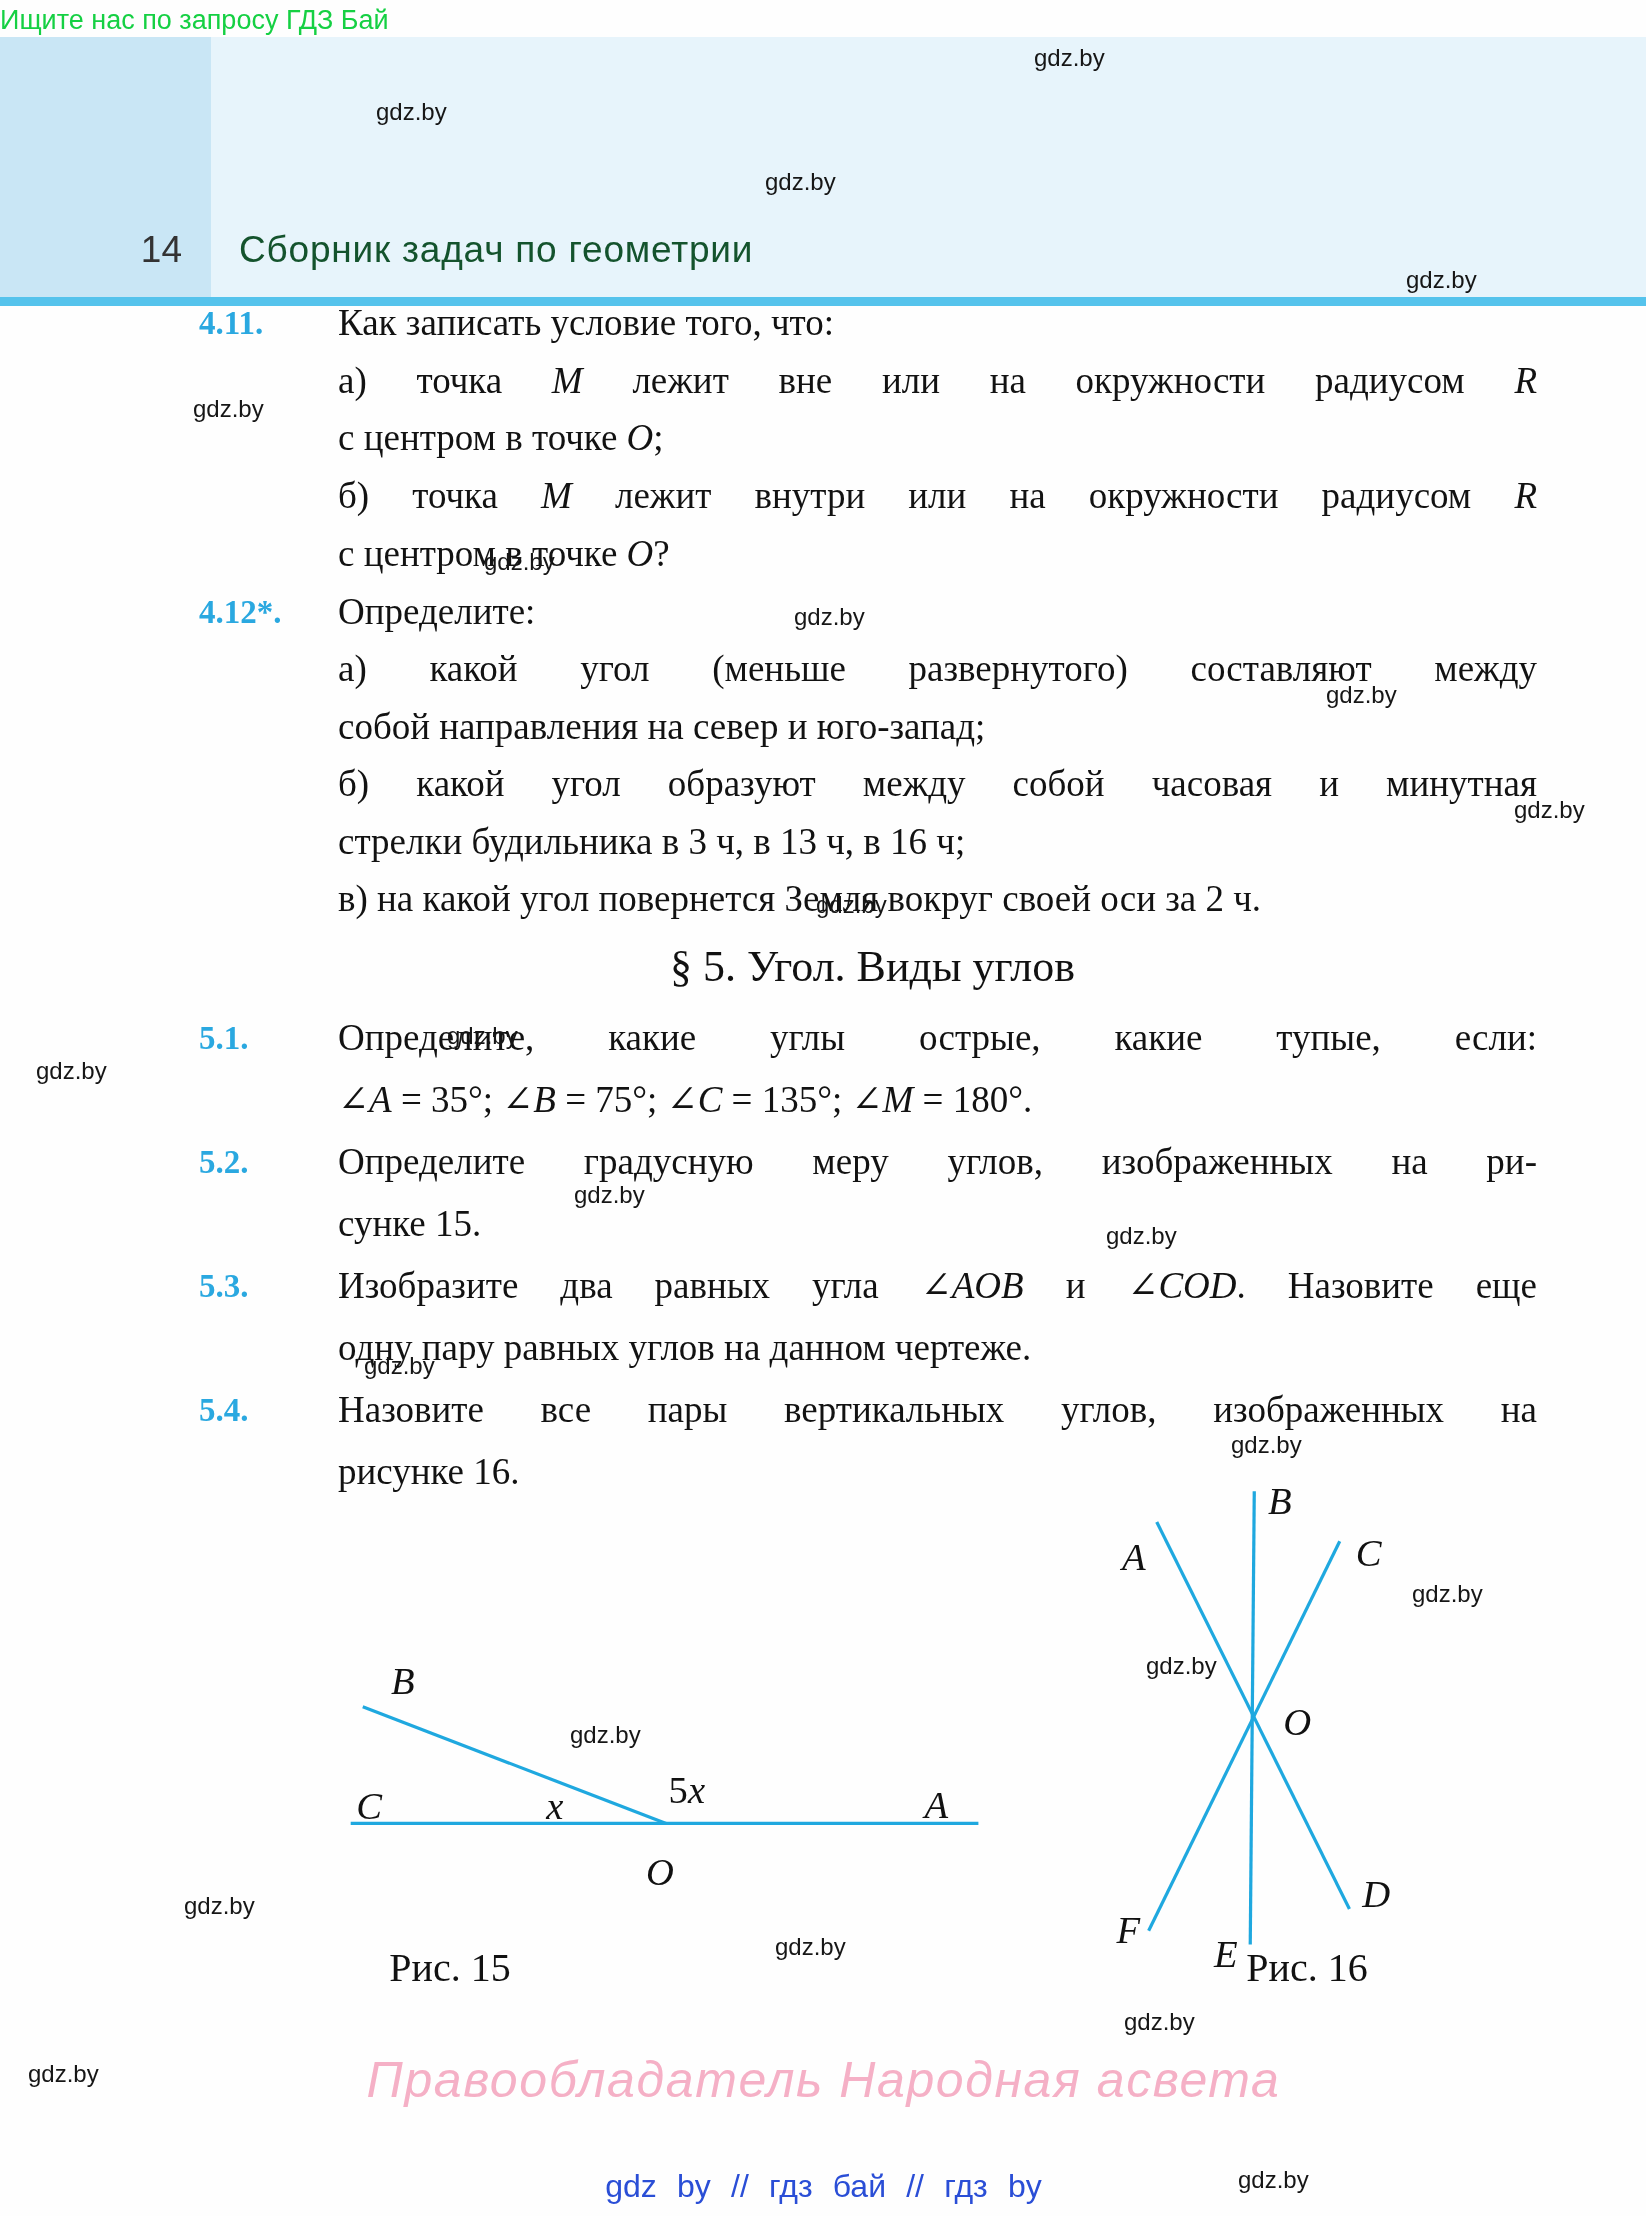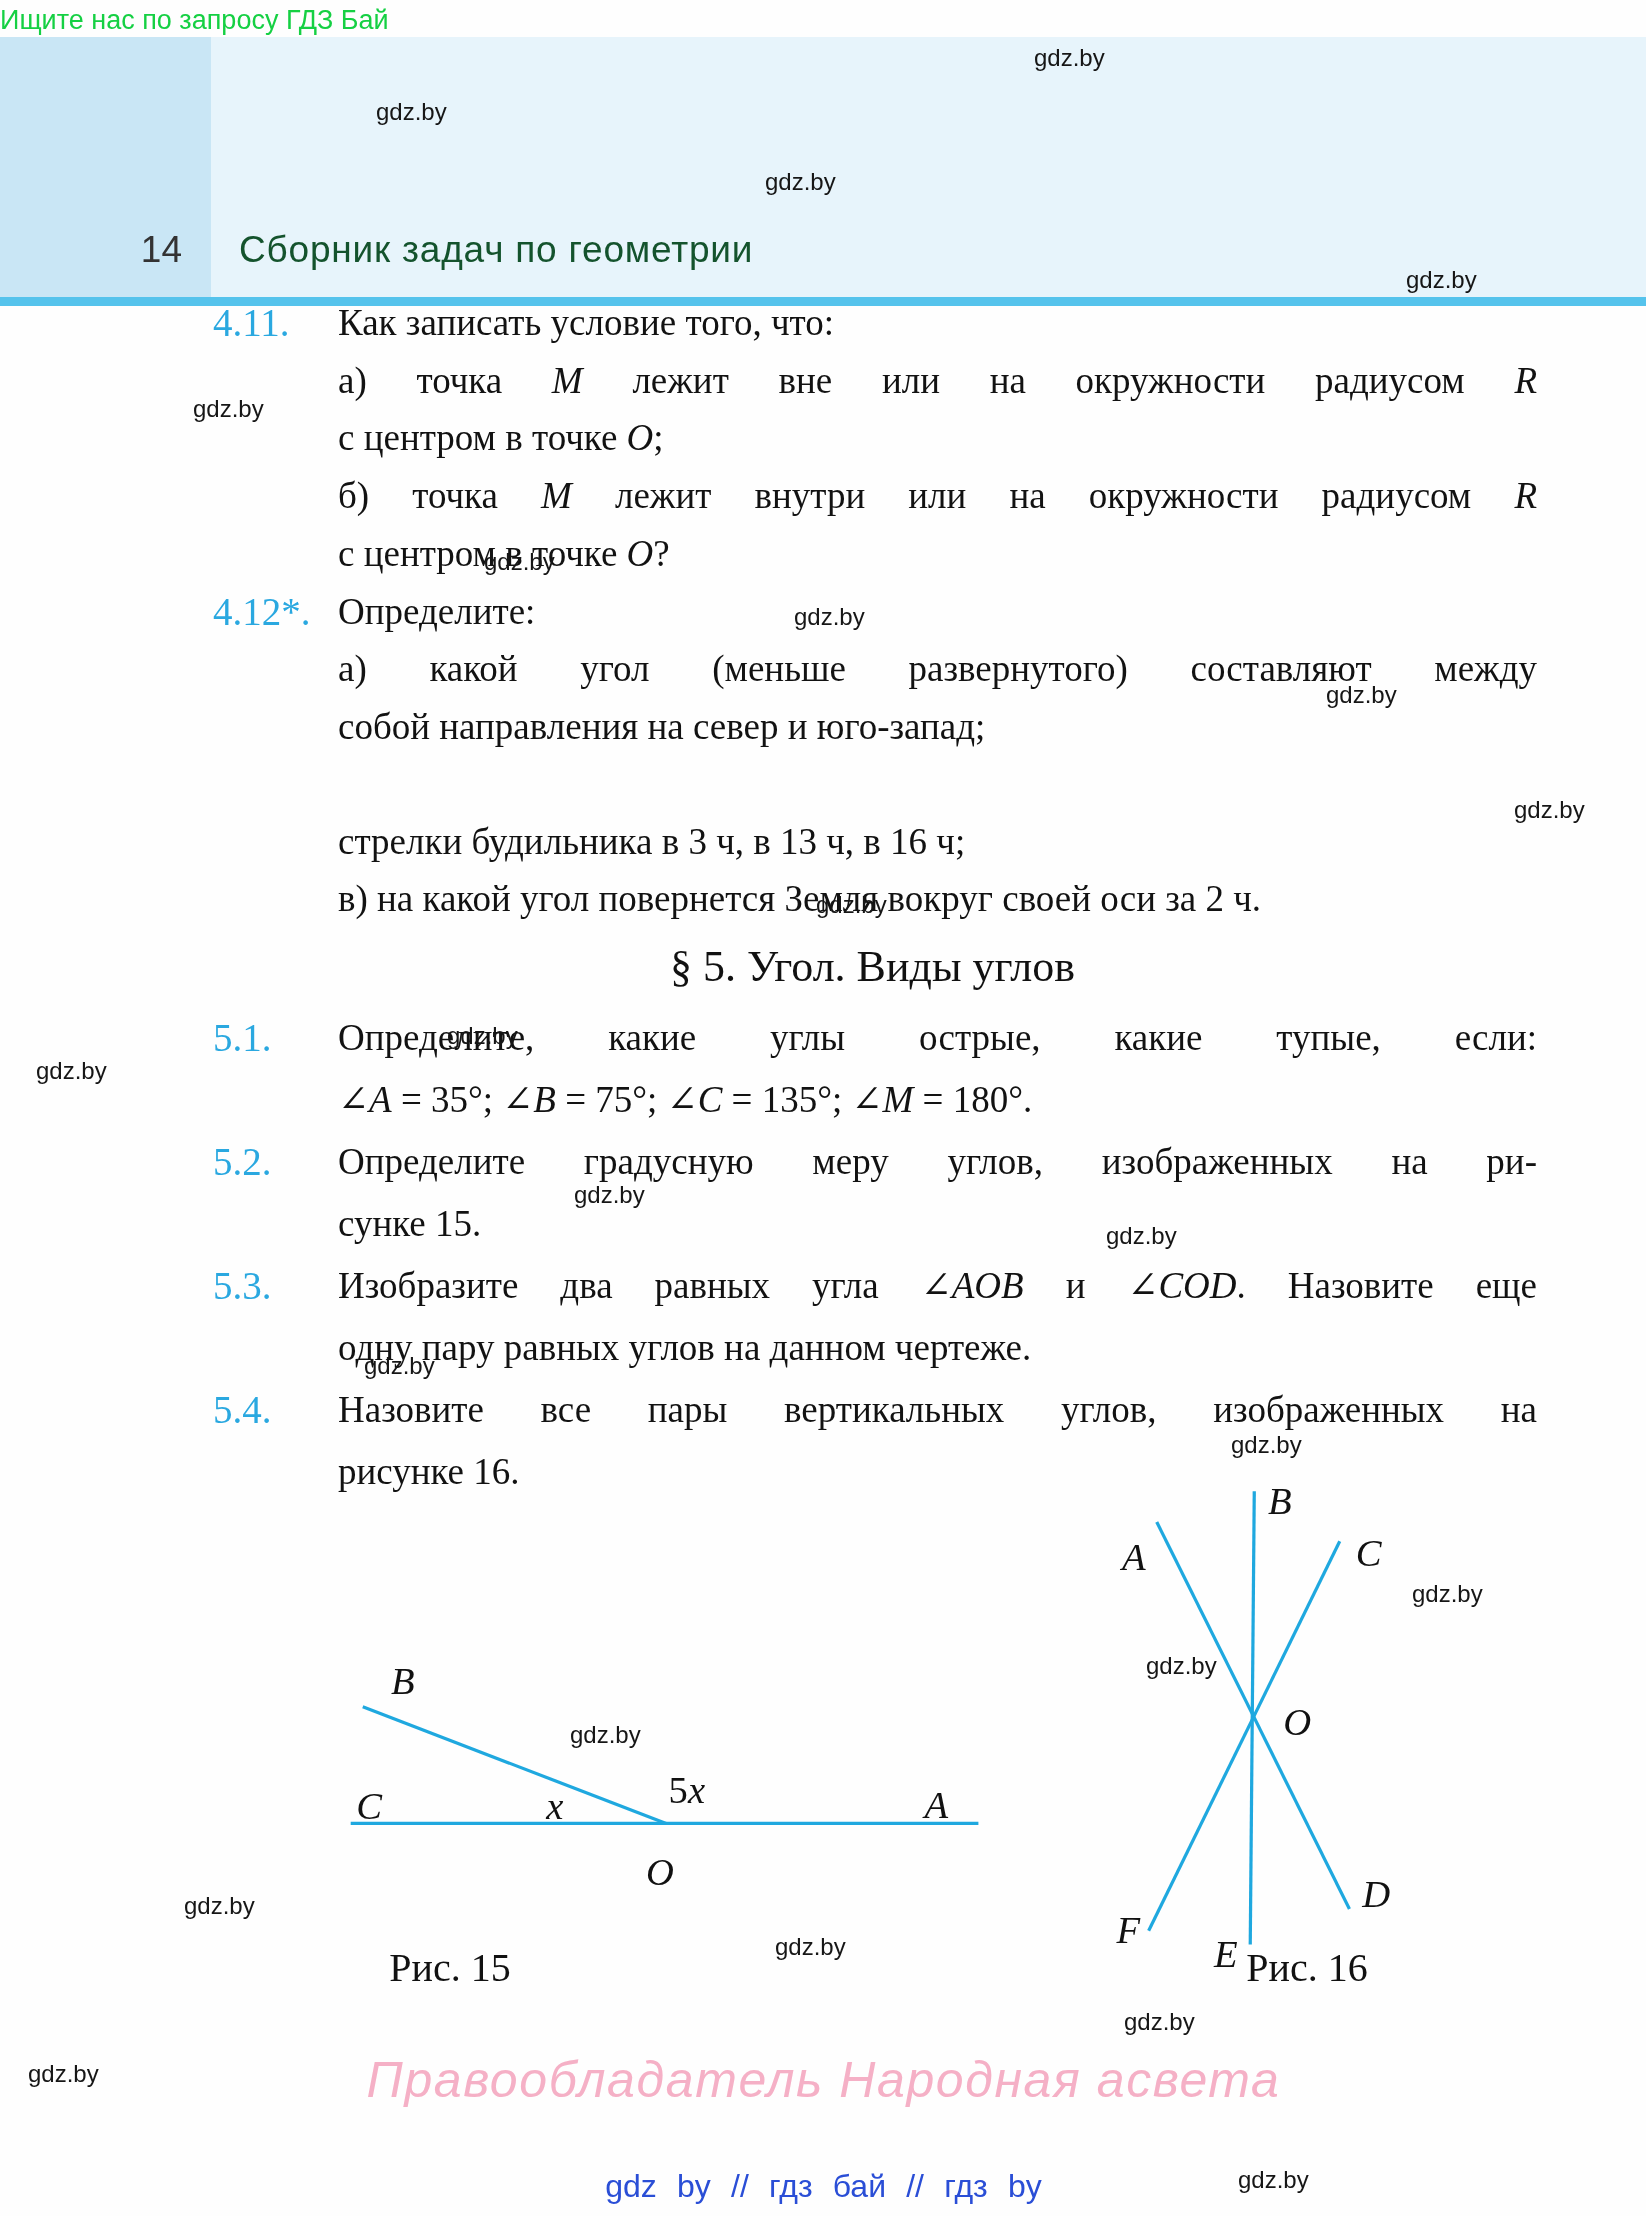--- a/index.html
+++ b/index.html
@@ -31,22 +31,22 @@
     position:absolute;font-family:"Liberation Sans","DejaVu Sans",sans-serif;
     font-size:24px;color:#161616;white-space:nowrap;
   }
   
   .bl{
     position:absolute;left:338px;width:1199px;height:52px;
     font-size:37px;line-height:50px;white-space:normal;
   }
   .fill{text-align:justify;text-align-last:justify;}
   .pnum{
-    position:absolute;left:213px;width:161px;height:52px;
-    font-size:39px;line-height:50px;font-weight:normal;color:#2aa8e0;
+    position:absolute;left:199px;width:161px;height:52px;
+    font-size:33px;line-height:50px;font-weight:bold;color:#2aa8e0;
   }
   .section{
     position:absolute;top:941px;left:207px;width:1331px;text-align:center;
     font-size:44px;font-weight:normal;color:#111;
   }
   .caption{
     position:absolute;font-size:40px;color:#111;width:210px;text-align:center;
   }
   
   .fig{position:absolute;}
@@ -84,20 +84,21 @@
   <div class="bl" style="top:298px">Как записать условие того, что:</div>
   <div class="bl fill" style="top:356px">а) точка <i>M</i> лежит вне или на окружности радиусом <i>R</i></div>
   <div class="bl" style="top:413px">с центром в точке <i>O</i>;</div>
   <div class="bl fill" style="top:471px">б) точка <i>M</i> лежит внутри или на окружности радиусом <i>R</i></div>
   <div class="bl" style="top:529px">с центром в точке <i>O</i>?</div>
 
   <div class="pnum" style="top:587px">4.12*.</div>
   <div class="bl" style="top:587px">Определите:</div>
   <div class="bl fill" style="top:644px">а) какой угол (меньше развернутого) составляют между</div>
   <div class="bl" style="top:702px">собой направления на север и юго-запад;</div>
+  <div class="bl fill" style="top:759px">б) какой угол образуют между собой часовая и минутная</div>
   <div class="bl" style="top:817px">стрелки будильника в 3 ч, в 13 ч, в 16 ч;</div>
   <div class="bl" style="top:874px">в) на какой угол повернется Земля вокруг своей оси за 2 ч.</div>
 
   <div class="section">§ 5. Угол. Виды углов</div>
 
   <div class="pnum" style="top:1013px">5.1.</div>
   <div class="bl fill" style="top:1013px">Определите, какие углы острые, какие тупые, если:</div>
   <div class="bl" style="top:1075px">∠<i>A</i> = 35°; ∠<i>B</i> = 75°; ∠<i>C</i> = 135°; ∠<i>M</i> = 180°.</div>
 
   <div class="pnum" style="top:1137px">5.2.</div>

